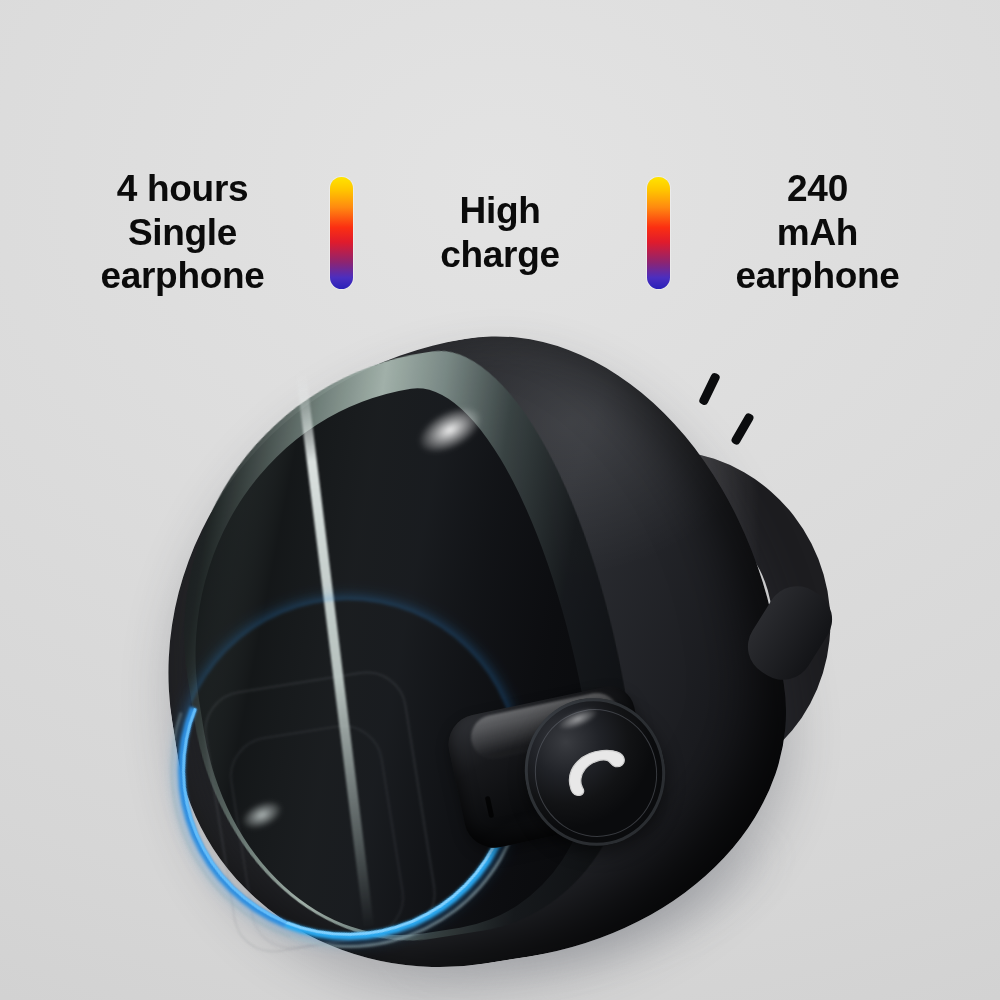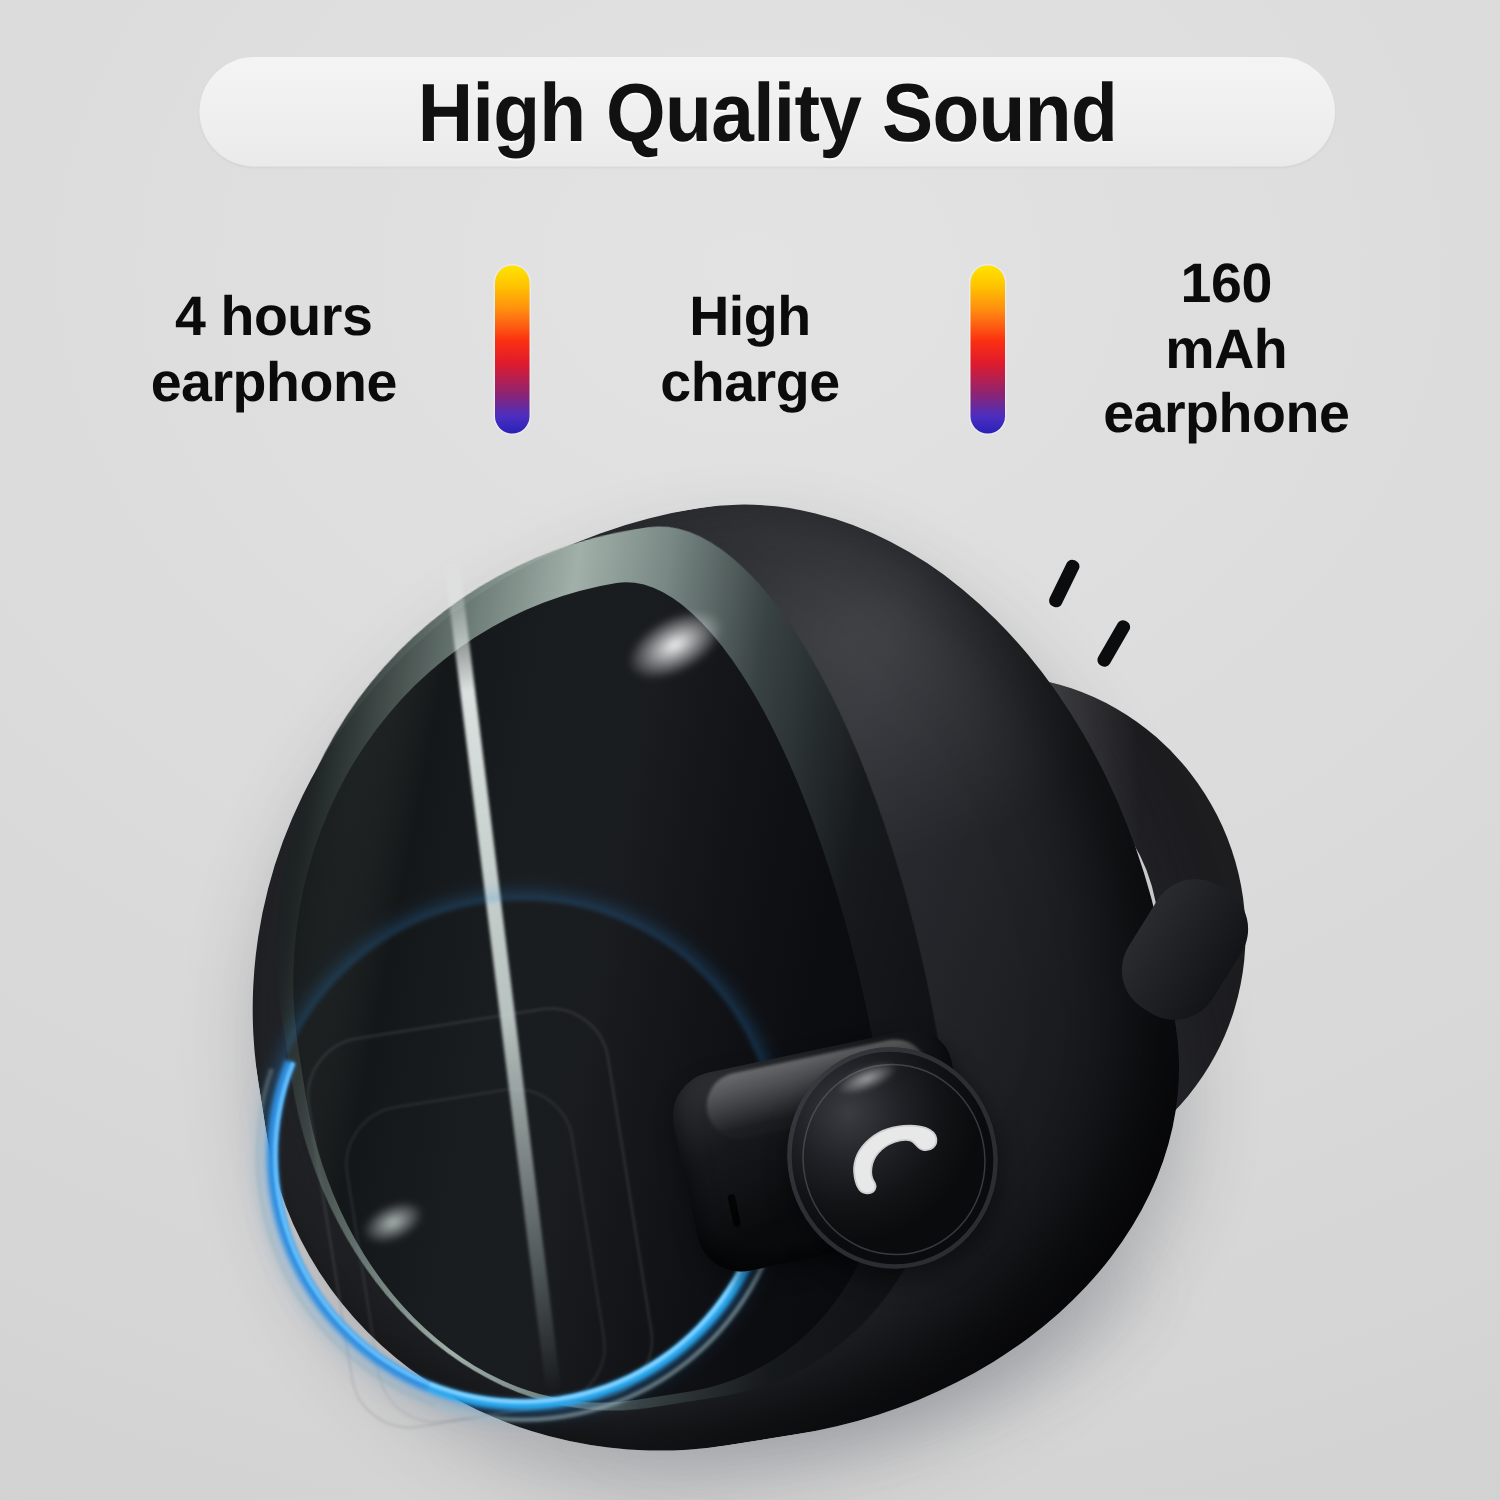--- a/index.html
+++ b/index.html
@@ -260,42 +260,40 @@
     position:absolute;left:742px;top:300px;width:96px;height:66px;
     border-radius:30px;transform:rotate(-58deg);
     background:linear-gradient(180deg,#2a2b2f,#131417);
   }
 </style>
 </head>
 <body>
 
 <div id="page">
 
-  <div class="banner">
-    <div class="banner-text">High Quality Sound</div>
-  </div>
 
   <div class="specs">
 
     <div class="spec-col">
       <div class="spec-line">4 hours</div>
+      <div class="spec-line">Single</div>
       <div class="spec-line">earphone</div>
     </div>
 
     <div class="divider"></div>
 
     <div class="spec-col">
       <div class="spec-line">High</div>
       <div class="spec-line">charge</div>
     </div>
 
     <div class="divider"></div>
 
     <div class="spec-col">
-      <div class="spec-line">160</div>
+      <div class="spec-line">240</div>
       <div class="spec-line">mAh</div>
       <div class="spec-line">earphone</div>
     </div>
 
   </div>
 
   <div class="product">
 
     <div class="drop-shadow"></div>
 

